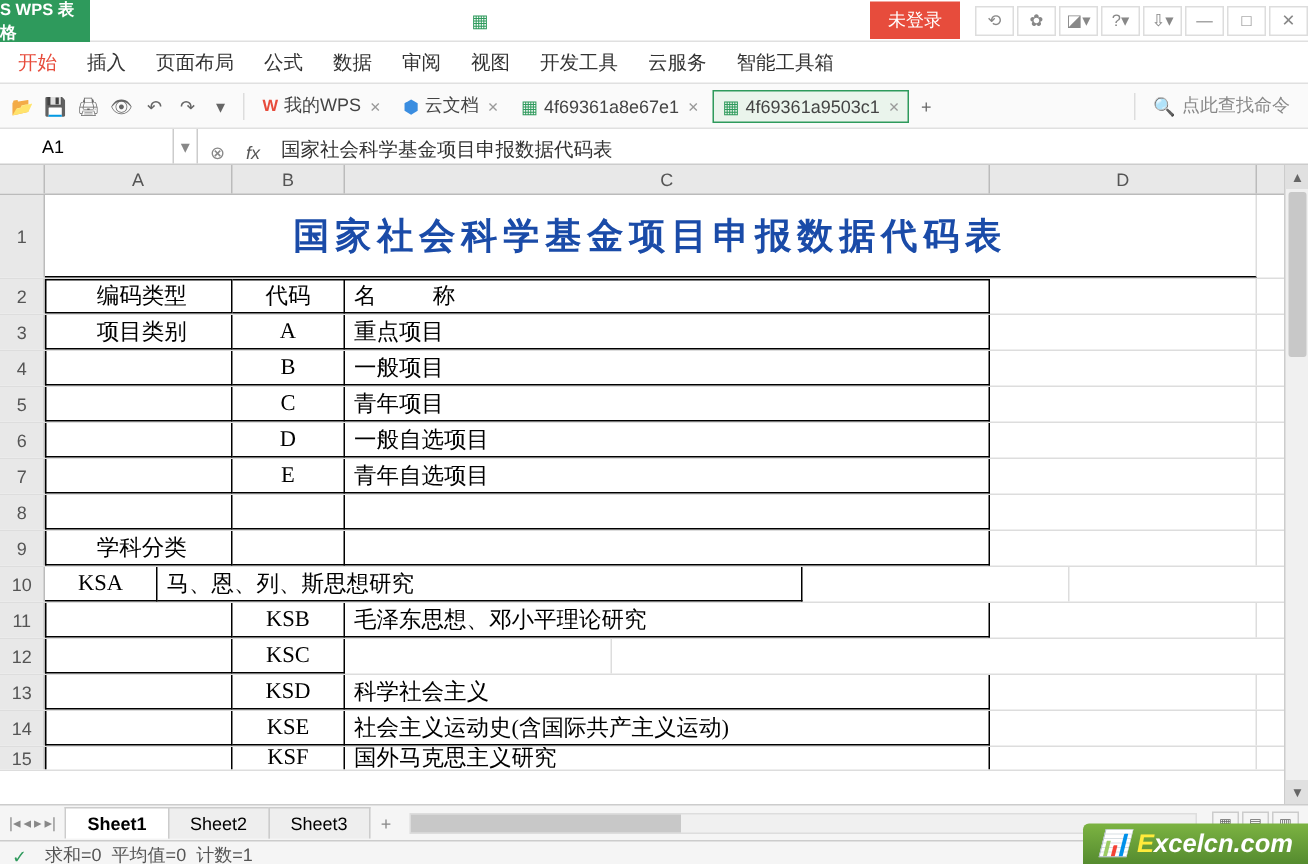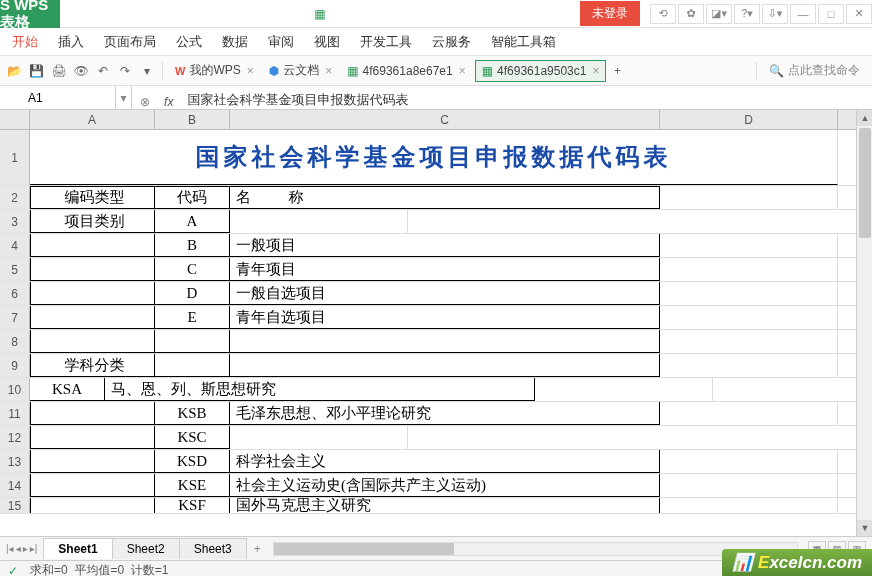--- a/index.html
+++ b/index.html
@@ -1,20 +1,20 @@
 <!DOCTYPE html>
 <html><head>
 <meta charset="utf-8">
 <style>
 * { margin: 0; padding: 0; box-sizing: border-box; font-family: "Microsoft YaHei", Arial, sans-serif; }
 body { width: 872px; height: 576px; background: #fff; overflow: hidden; position: relative; font-size: 12px; }
 
 
 .titlebar { height: 28px; background: #fff; display: flex; align-items: center; border-bottom: 1px solid #e0e0e0; }
-.logo { width: 60px; height: 28px; background: #2e9a5c; color: #fff; display: flex; align-items: center; justify-content: center; font-size: 15px; font-weight: bold; }
+.logo { width: 60px; height: 28px; background: #2e9a5c; color: #fff; display: flex; align-items: center; justify-content: center; font-size: 11px; font-weight: bold; }
 .title-text { flex: 1; text-align: center; color: #555; font-size: 12px; display: flex; align-items: center; justify-content: center; gap: 4px; }
 .title-icon { color: #2e9a5c; }
 .login-btn { background: #e74c3c; color: #fff; padding: 4px 12px; font-size: 12px; margin-right: 8px; }
 .win-controls { display: flex; gap: 0; }
 .win-btn { width: 26px; height: 20px; display: flex; align-items: center; justify-content: center; color: #888; cursor: pointer; border: 1px solid #ddd; margin-left: 2px; font-size: 11px; }
 
 
 .menubar { height: 28px; display: flex; align-items: center; padding: 0 12px; gap: 20px; border-bottom: 1px solid #e0e0e0; }
 .menu-item { color: #333; font-size: 13px; cursor: pointer; }
 .menu-item.active { color: #e74c3c; }
@@ -189,20 +189,21 @@
       <div class="rowh">2</div>
       <div class="cell A center b-top b-bot b-left b-right">编码类型</div>
       <div class="cell B center b-top b-bot b-right">代码</div>
       <div class="cell C b-top b-bot b-right" style="white-space:pre">名          称</div>
       <div class="cell D"></div>
     </div>
     <div class="row rstd">
       <div class="rowh">3</div>
       <div class="cell A center b-bot b-left b-right">项目类别</div>
       <div class="cell B center b-bot b-right">A</div>
+      <div class="cell C b-bot b-right">重点项目</div>
       <div class="cell D"></div>
     </div>
     <div class="row rstd">
       <div class="rowh">4</div>
       <div class="cell A b-bot b-left b-right"></div>
       <div class="cell B center b-bot b-right">B</div>
       <div class="cell C b-bot b-right">一般项目</div>
       <div class="cell D"></div>
     </div>
     <div class="row rstd">

